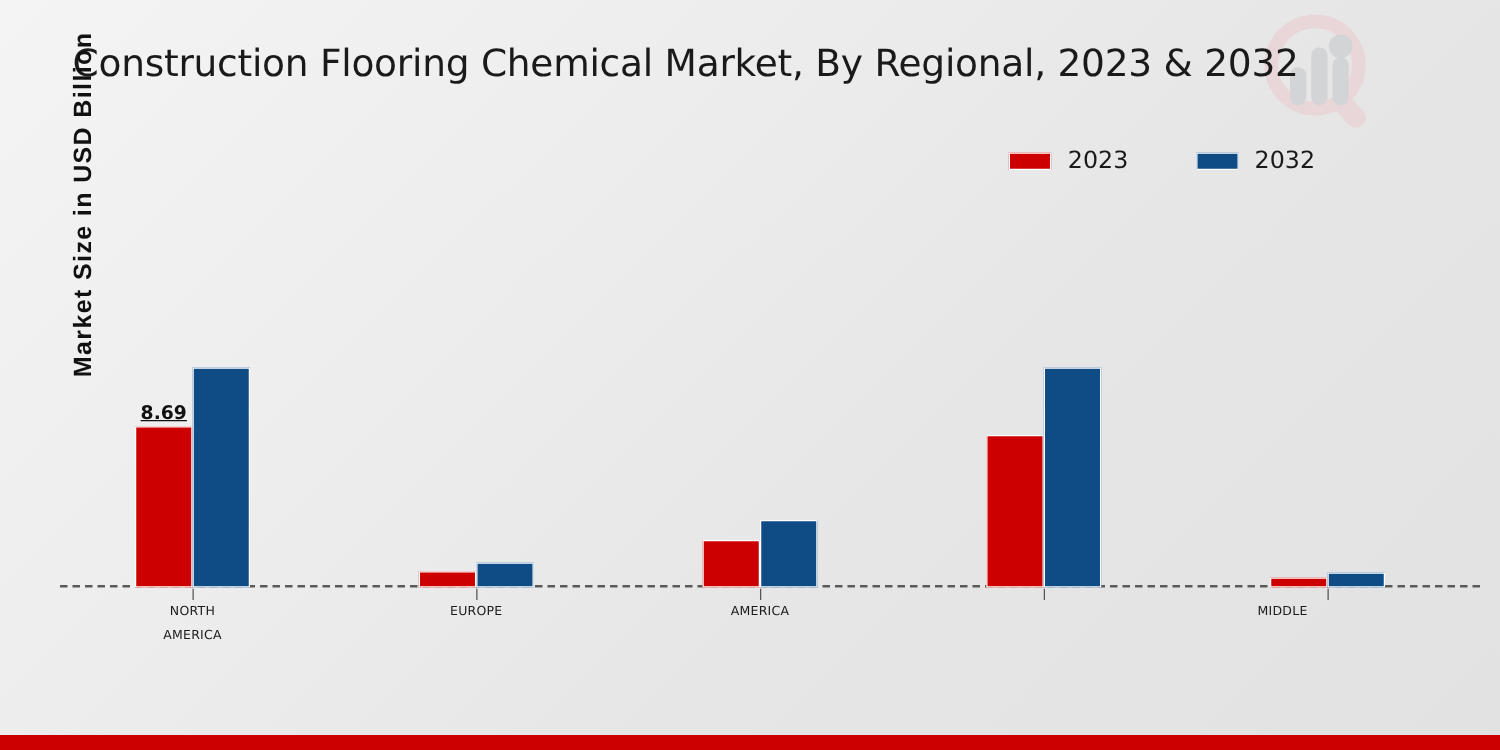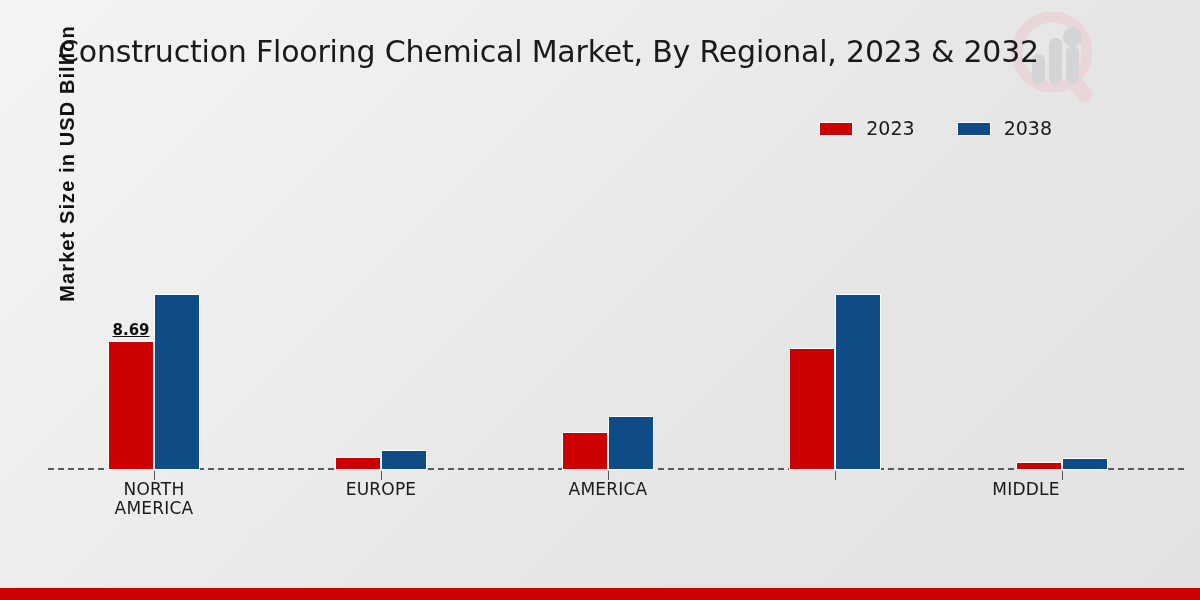--- a/index.html
+++ b/index.html
@@ -52,20 +52,21 @@
     right: 148px;
     top: 119px;
     display: flex;
     align-items: center;
     gap: 42px;
   }
   .legend-entry {
     display: flex;
     align-items: center;
     gap: 13px;
+    margin-left: 12px;
   }
   .legend-swatch {
     width: 34px;
     height: 14px;
     border: 1px solid #ffffff;
     box-sizing: border-box;
   }
   .legend-label {
     font-size: 19px;
     color: #1a1a1a;
@@ -148,21 +149,21 @@
     height: 9px;
     border-left: 1px solid #555555;
   }
 
   .category-label {
     position: absolute;
     top: 480px;
     width: 200px;
     margin-left: -100px;
     text-align: center;
-    font-size: 17px;
+    font-size: 10px;
     color: #1a1a1a;
     font-family: "DejaVu Sans", sans-serif;
     line-height: 19px;
     letter-spacing: 0.2px;
   }
 
   
   #bottom-accent-bar {
     position: absolute;
     left: 0;
@@ -188,21 +189,21 @@
 
   <div id="chart-title">Construction Flooring Chemical Market, By Regional, 2023 &amp; 2032</div>
 
   <div id="chart-legend">
     <div class="legend-entry">
       <span class="legend-swatch" style="background-color:#cc0000"></span>
       <span class="legend-label">2023</span>
     </div>
     <div class="legend-entry">
       <span class="legend-swatch" style="background-color:#0f4c86"></span>
-      <span class="legend-label">2038</span>
+      <span class="legend-label">2032</span>
     </div>
   </div>
 
   <div id="y-axis-title">Market Size in USD Billion</div>
 
   <div id="plot-area">
     <div id="baseline-axis"></div>
 
     <div class="category-group" style="left:58px;width:96px;">
       <div class="bar bar-2023" style="height:129px;">

